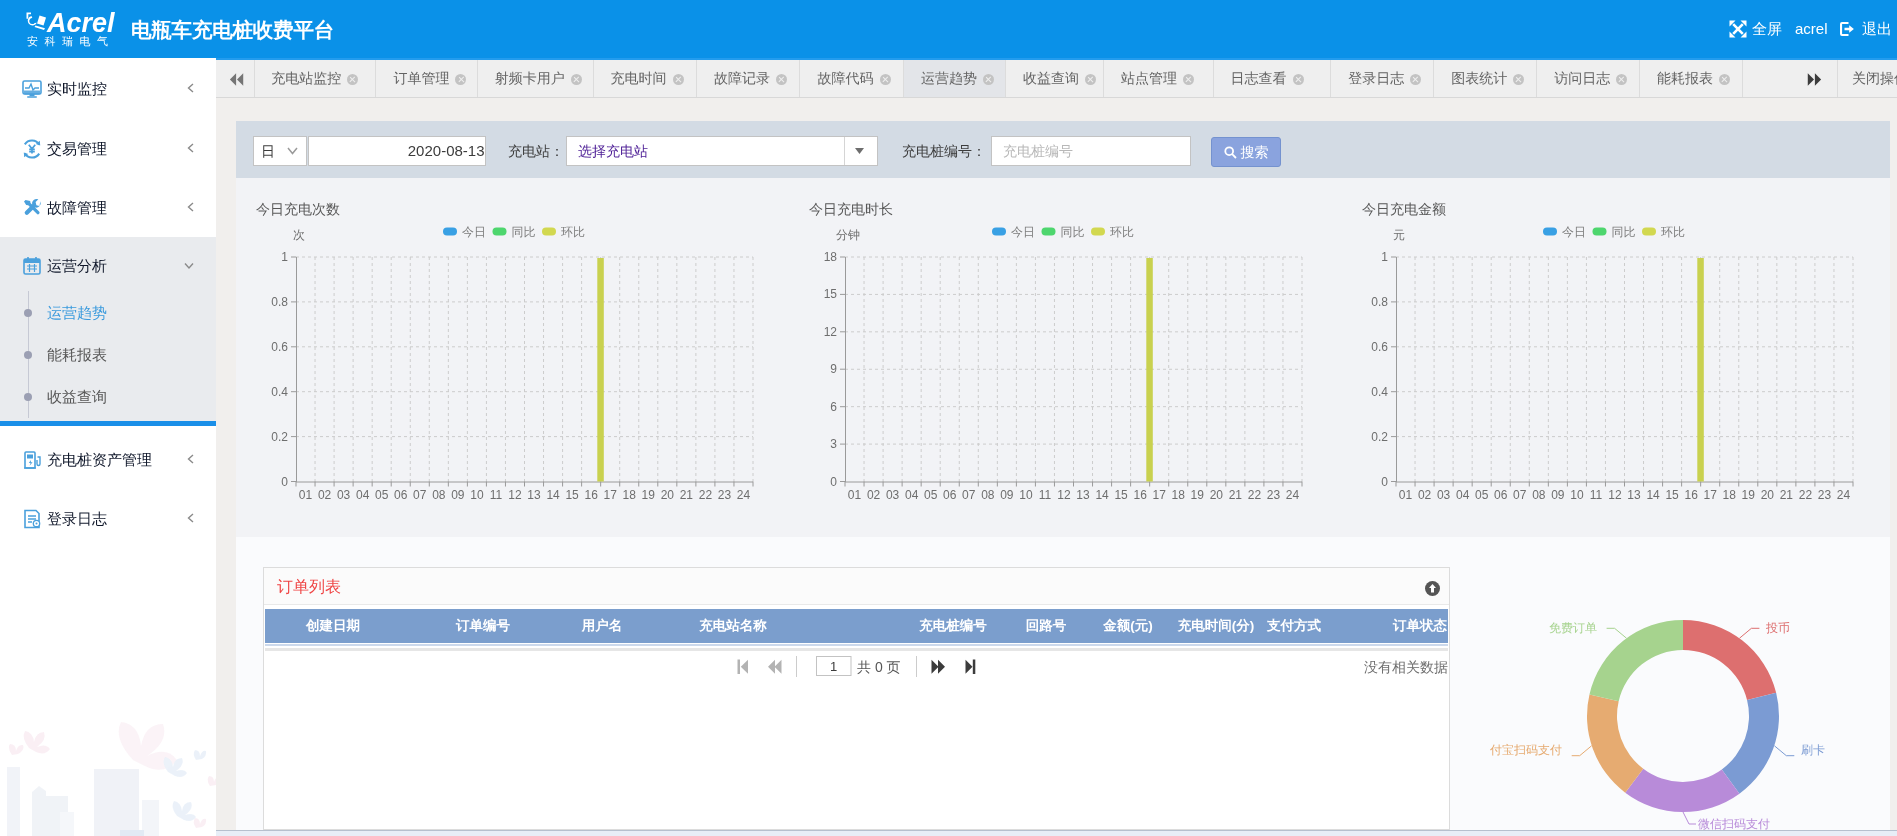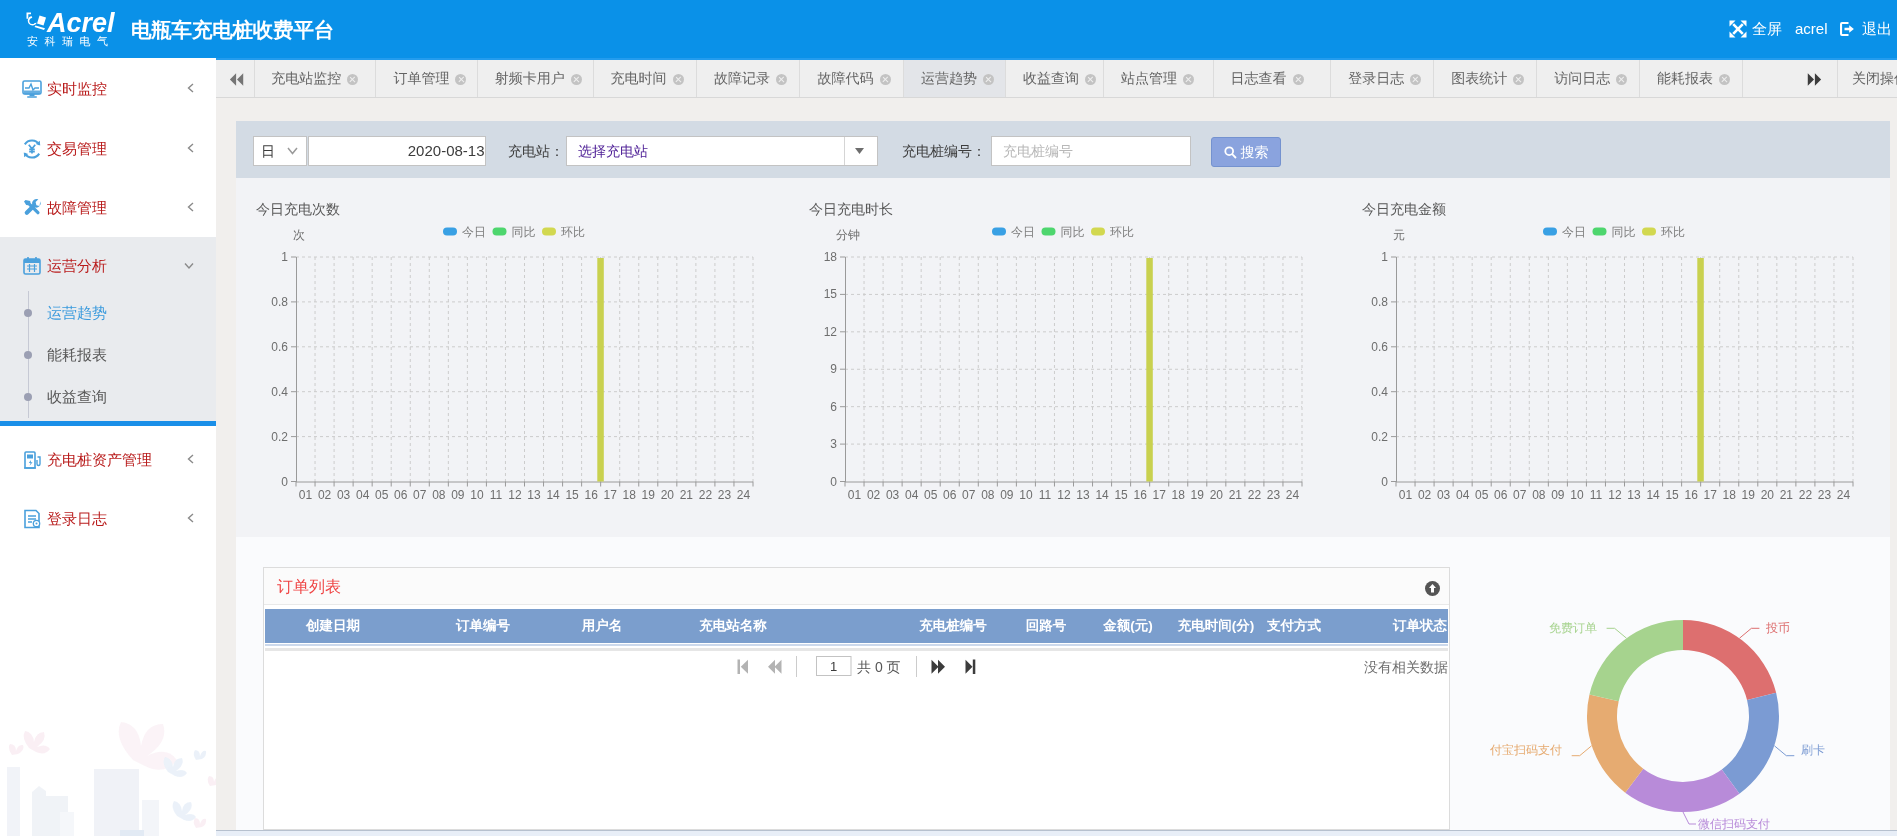--- a/index.html
+++ b/index.html
@@ -8,21 +8,21 @@
 #header { position:absolute; left:0; top:0; width:1897px; height:58px; background:#0a91e8; }
 #logo-acrel { position:absolute; left:47px; top:8px; color:#fff; font-size:27px; font-weight:bold; font-style:italic; letter-spacing:0px; }
 #logo-sub { position:absolute; left:27px; top:34px; color:#fff; font-size:11px; letter-spacing:6.5px; }
 #title { position:absolute; left:131px; top:16px; color:#fff; font-size:20.5px; font-weight:bold; letter-spacing:-0.2px; }
 .hright { position:absolute; top:0; height:58px; line-height:58px; color:#fff; font-size:15px; }
 
 #sidebar { position:absolute; left:0; top:58px; width:216px; height:778px; background:#fff; }
 #sgray { position:absolute; left:0; top:179px; width:216px; height:184px; background:#e9ebee; }
 #sblue { position:absolute; left:0; top:363px; width:216px; height:4.5px; background:#1a8fe8; }
 .micon { position:absolute; width:22px; height:22px; }
-.mtext { position:absolute; left:47px; font-size:15px; color:#b91c1c; height:22px; line-height:22px; }
+.mtext { position:absolute; left:47px; font-size:15px; color:#0f172a; height:22px; line-height:22px; }
 .chev { position:absolute; width:12px; height:12px; }
 .subdot { position:absolute; left:24px; width:8px; height:8px; border-radius:4px; background:#9b9fb3; }
 .subline { position:absolute; left:27.5px; top:233px; width:1px; height:127px; background:#c6c9d4; }
 
 #tabbar { position:absolute; left:216px; top:58px; width:1681px; height:40px; background:#efefef; border-bottom:1px solid #d8d8d8; border-top:2px solid #239cee; }
 .tab { position:absolute; white-space:nowrap; top:0; height:37px; line-height:37px; font-size:14px; color:#636363; border-right:1px solid #dcdcdc; text-align:left; padding-left:17px; }
 .tab.active { background:#e3e5e9; }
 .tab span { display:inline-block; vertical-align:middle; line-height:normal; }
 .tclose { display:inline-block; width:11px; height:11px; border-radius:6px; background:#c3c3c3; margin-left:6px; position:relative; vertical-align:middle; }
 .tclose:before { content:""; position:absolute; left:2.2px; top:5px; width:6.6px; height:1.4px; background:#efefef; transform:rotate(45deg); }

